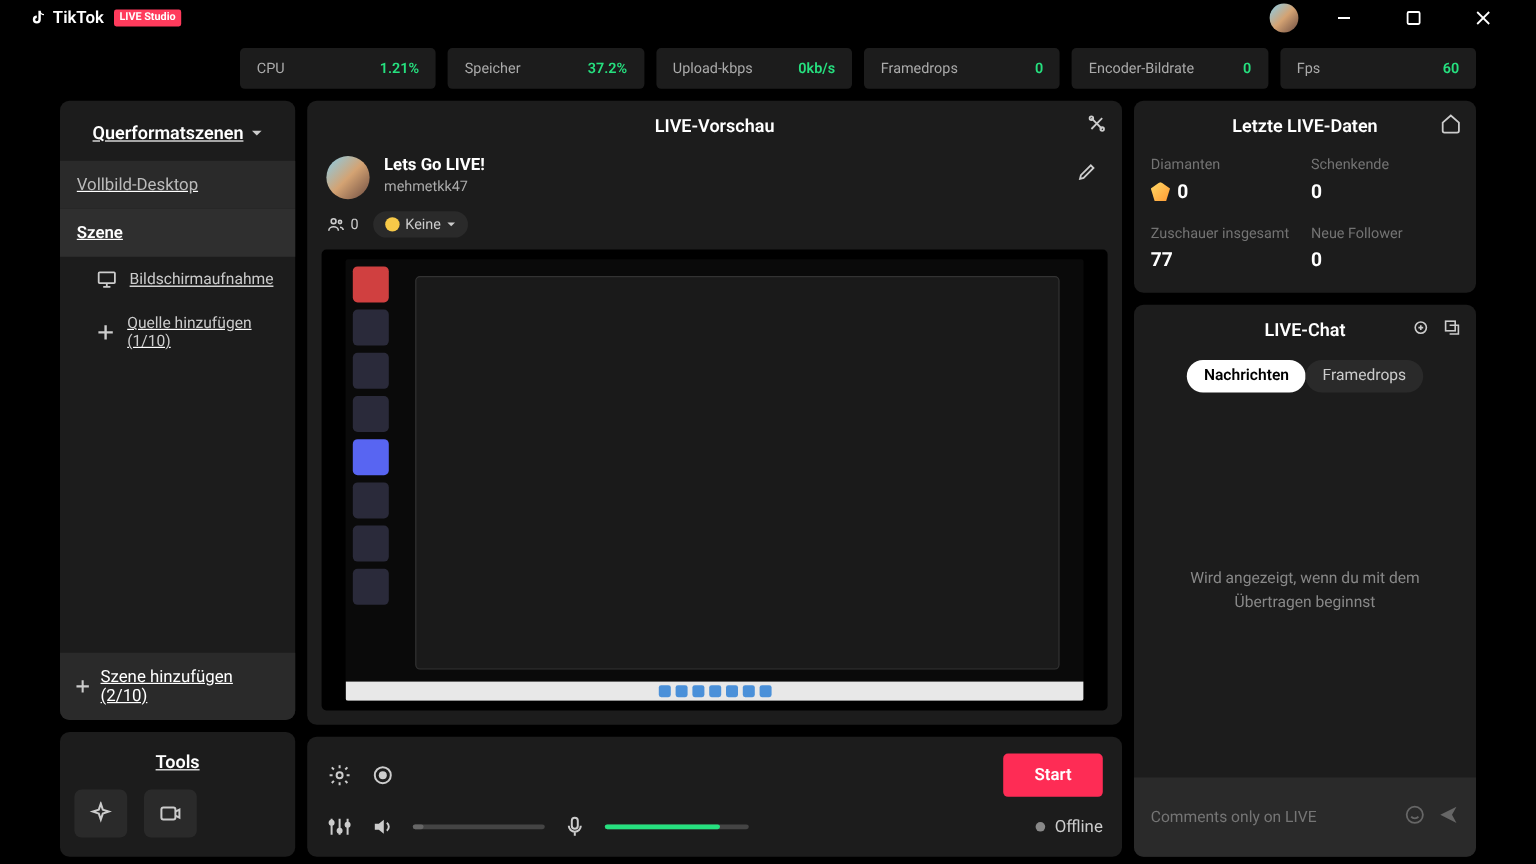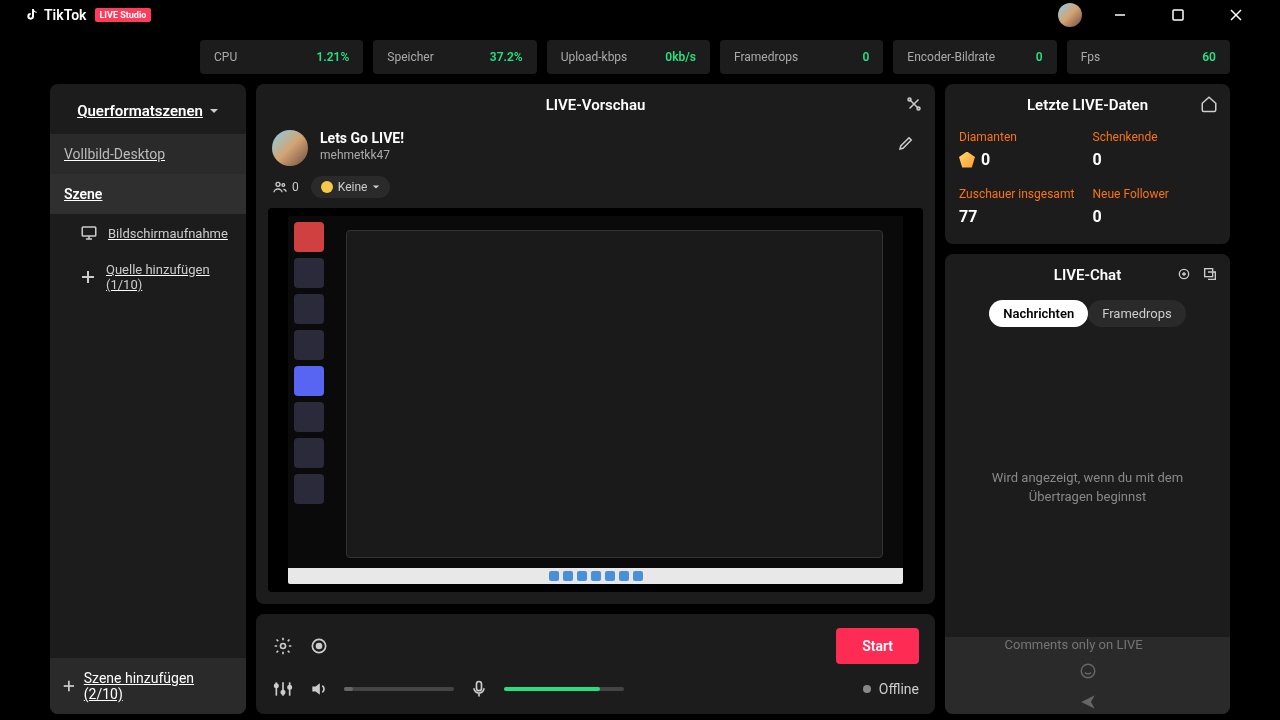--- a/index.html
+++ b/index.html
@@ -79,30 +79,30 @@
 .vol-slider { flex: 0 0 110px; height: 4px; background: #444; border-radius: 2px; position: relative; }
 .vol-slider .fill { height: 100%; background: #26e07f; border-radius: 2px; }
 .mic-slider { flex: 0 0 120px; }
 .ctrl-spacer { flex: 1; }
 .status-offline { display: flex; align-items: center; gap: 8px; color: #ccc; font-size: 14px; }
 .status-dot { width: 8px; height: 8px; background: #888; border-radius: 50%; }
 .start-btn { background: #fe2c55; color: #fff; border: none; padding: 10px 26px; border-radius: 4px; font-weight: 600; font-size: 14px; cursor: pointer; margin-left: auto; }
 
 
 .data-panel .grid { display: grid; grid-template-columns: 1fr 1fr; gap: 18px 10px; padding: 6px 2px; }
-.data-item-label { color: #f97316; font-size: 12px; margin-bottom: 6px; }
+.data-item-label { color: #737373; font-size: 12px; margin-bottom: 6px; }
 .data-item-value { font-weight: 700; font-size: 16px; display: flex; align-items: center; gap: 6px; }
 .diamond { width: 16px; height: 16px; background: linear-gradient(135deg,#ffd966,#ff9933); clip-path: polygon(50% 0%, 100% 35%, 80% 100%, 20% 100%, 0% 35%); }
 
 .chat-panel { flex: 1; display: flex; flex-direction: column; }
 .chat-tabs { display: flex; gap: 0; justify-content: center; padding: 6px 0 10px; }
 .chat-tab { padding: 6px 14px; border-radius: 16px; font-size: 13px; cursor: pointer; background: #2a2a2a; color: #ccc; }
 .chat-tab.active { background: #fff; color: #000; font-weight: 600; }
 .chat-body { flex: 1; display: flex; align-items: center; justify-content: center; text-align: center; color: #888; font-size: 13px; padding: 20px; line-height: 1.5; }
-.chat-input-row { display: flex; align-items: center; gap: 10px; background: #2a2a2a; margin: 0 -12px -12px -12px; padding: 0 14px; border-radius: 0 0 8px 8px; flex-direction: column; }
+.chat-input-row { display: flex; align-items: center; gap: 10px; background: #2a2a2a; margin: 0 -12px -12px -12px; padding: 22px 14px; border-radius: 0 0 8px 8px; }
 .chat-input-row input { flex: 1; background: transparent; border: none; outline: none; color: #666; font-size: 13px; }
 .chat-icon-btn { color: #666; cursor: pointer; }
 </style>
 </head>
 <body>
 
 <div class="titlebar">
   <div class="titlebar-left">
     <div class="tiktok-logo">
       <svg viewBox="0 0 24 24" fill="#fff">
@@ -187,20 +187,36 @@
           </svg>
         <span>Quelle hinzufügen (1/10)</span>
       </div>
       <div class="spacer"></div>
       <div class="add-scene">
         <svg width="14" height="14" viewBox="0 0 16 16" stroke="#ccc" stroke-width="2">
             <line x1="8" y1="2" x2="8" y2="14"></line>
             <line x1="2" y1="8" x2="14" y2="8"></line>
           </svg>
         <span>Szene hinzufügen (2/10)</span>
+      </div>
+    </div>
+    <div class="panel tools-panel">
+      <div class="tools-title">Tools</div>
+      <div class="tool-row">
+        <div class="tool-btn">
+            <svg width="20" height="20" viewBox="0 0 24 24" fill="none" stroke="#ccc" stroke-width="2">
+              <path d="M12 2l2 6 6 2-6 2-2 6-2-6-6-2 6-2z"></path>
+            </svg>
+          </div>
+        <div class="tool-btn">
+            <svg width="20" height="20" viewBox="0 0 24 24" fill="none" stroke="#ccc" stroke-width="2">
+              <rect x="3" y="6" width="14" height="12" rx="2"></rect>
+              <path d="M17 10l4-2v8l-4-2"></path>
+            </svg>
+          </div>
       </div>
     </div>
   </div>
 
   <div class="col col-center">
     <div class="panel preview-panel">
       <div class="panel-header">
         <span class="panel-title">LIVE-Vorschau</span>
         <span class="right-icon"><svg width="18" height="18" viewBox="0 0 24 24" fill="none" stroke="#ccc" stroke-width="2">
               <path d="M6 6l12 12M18 6L6 18"></path>

